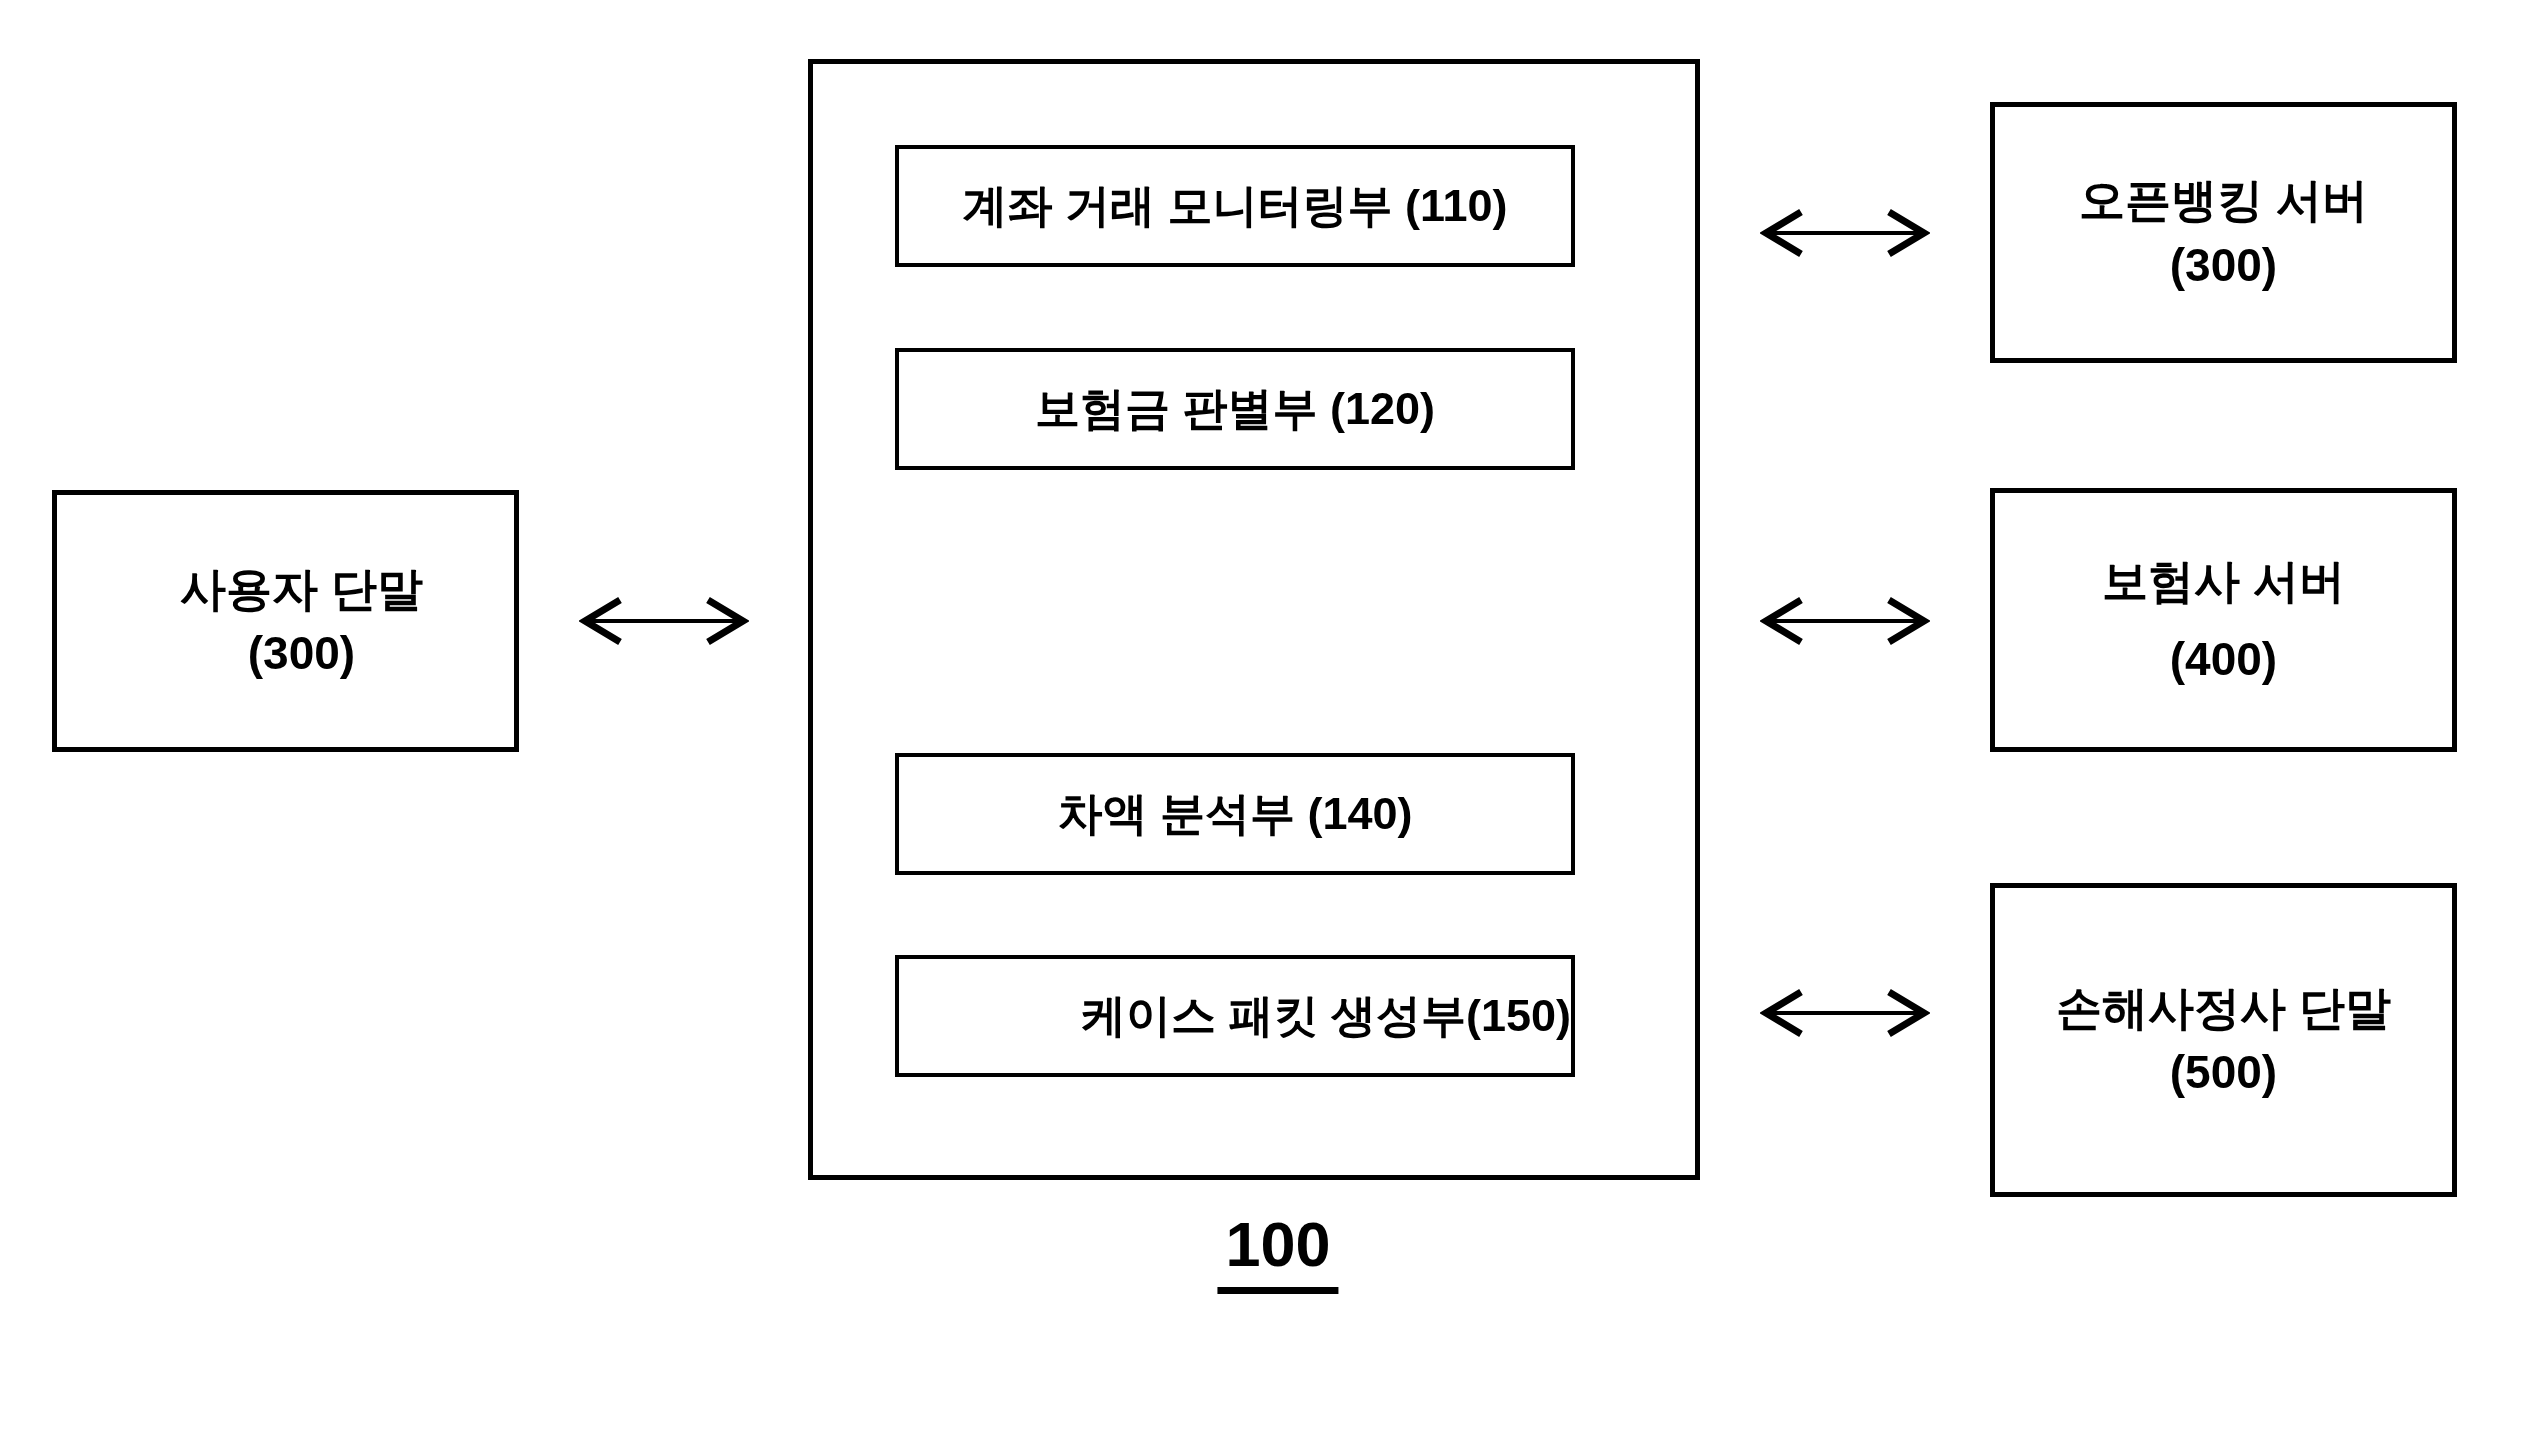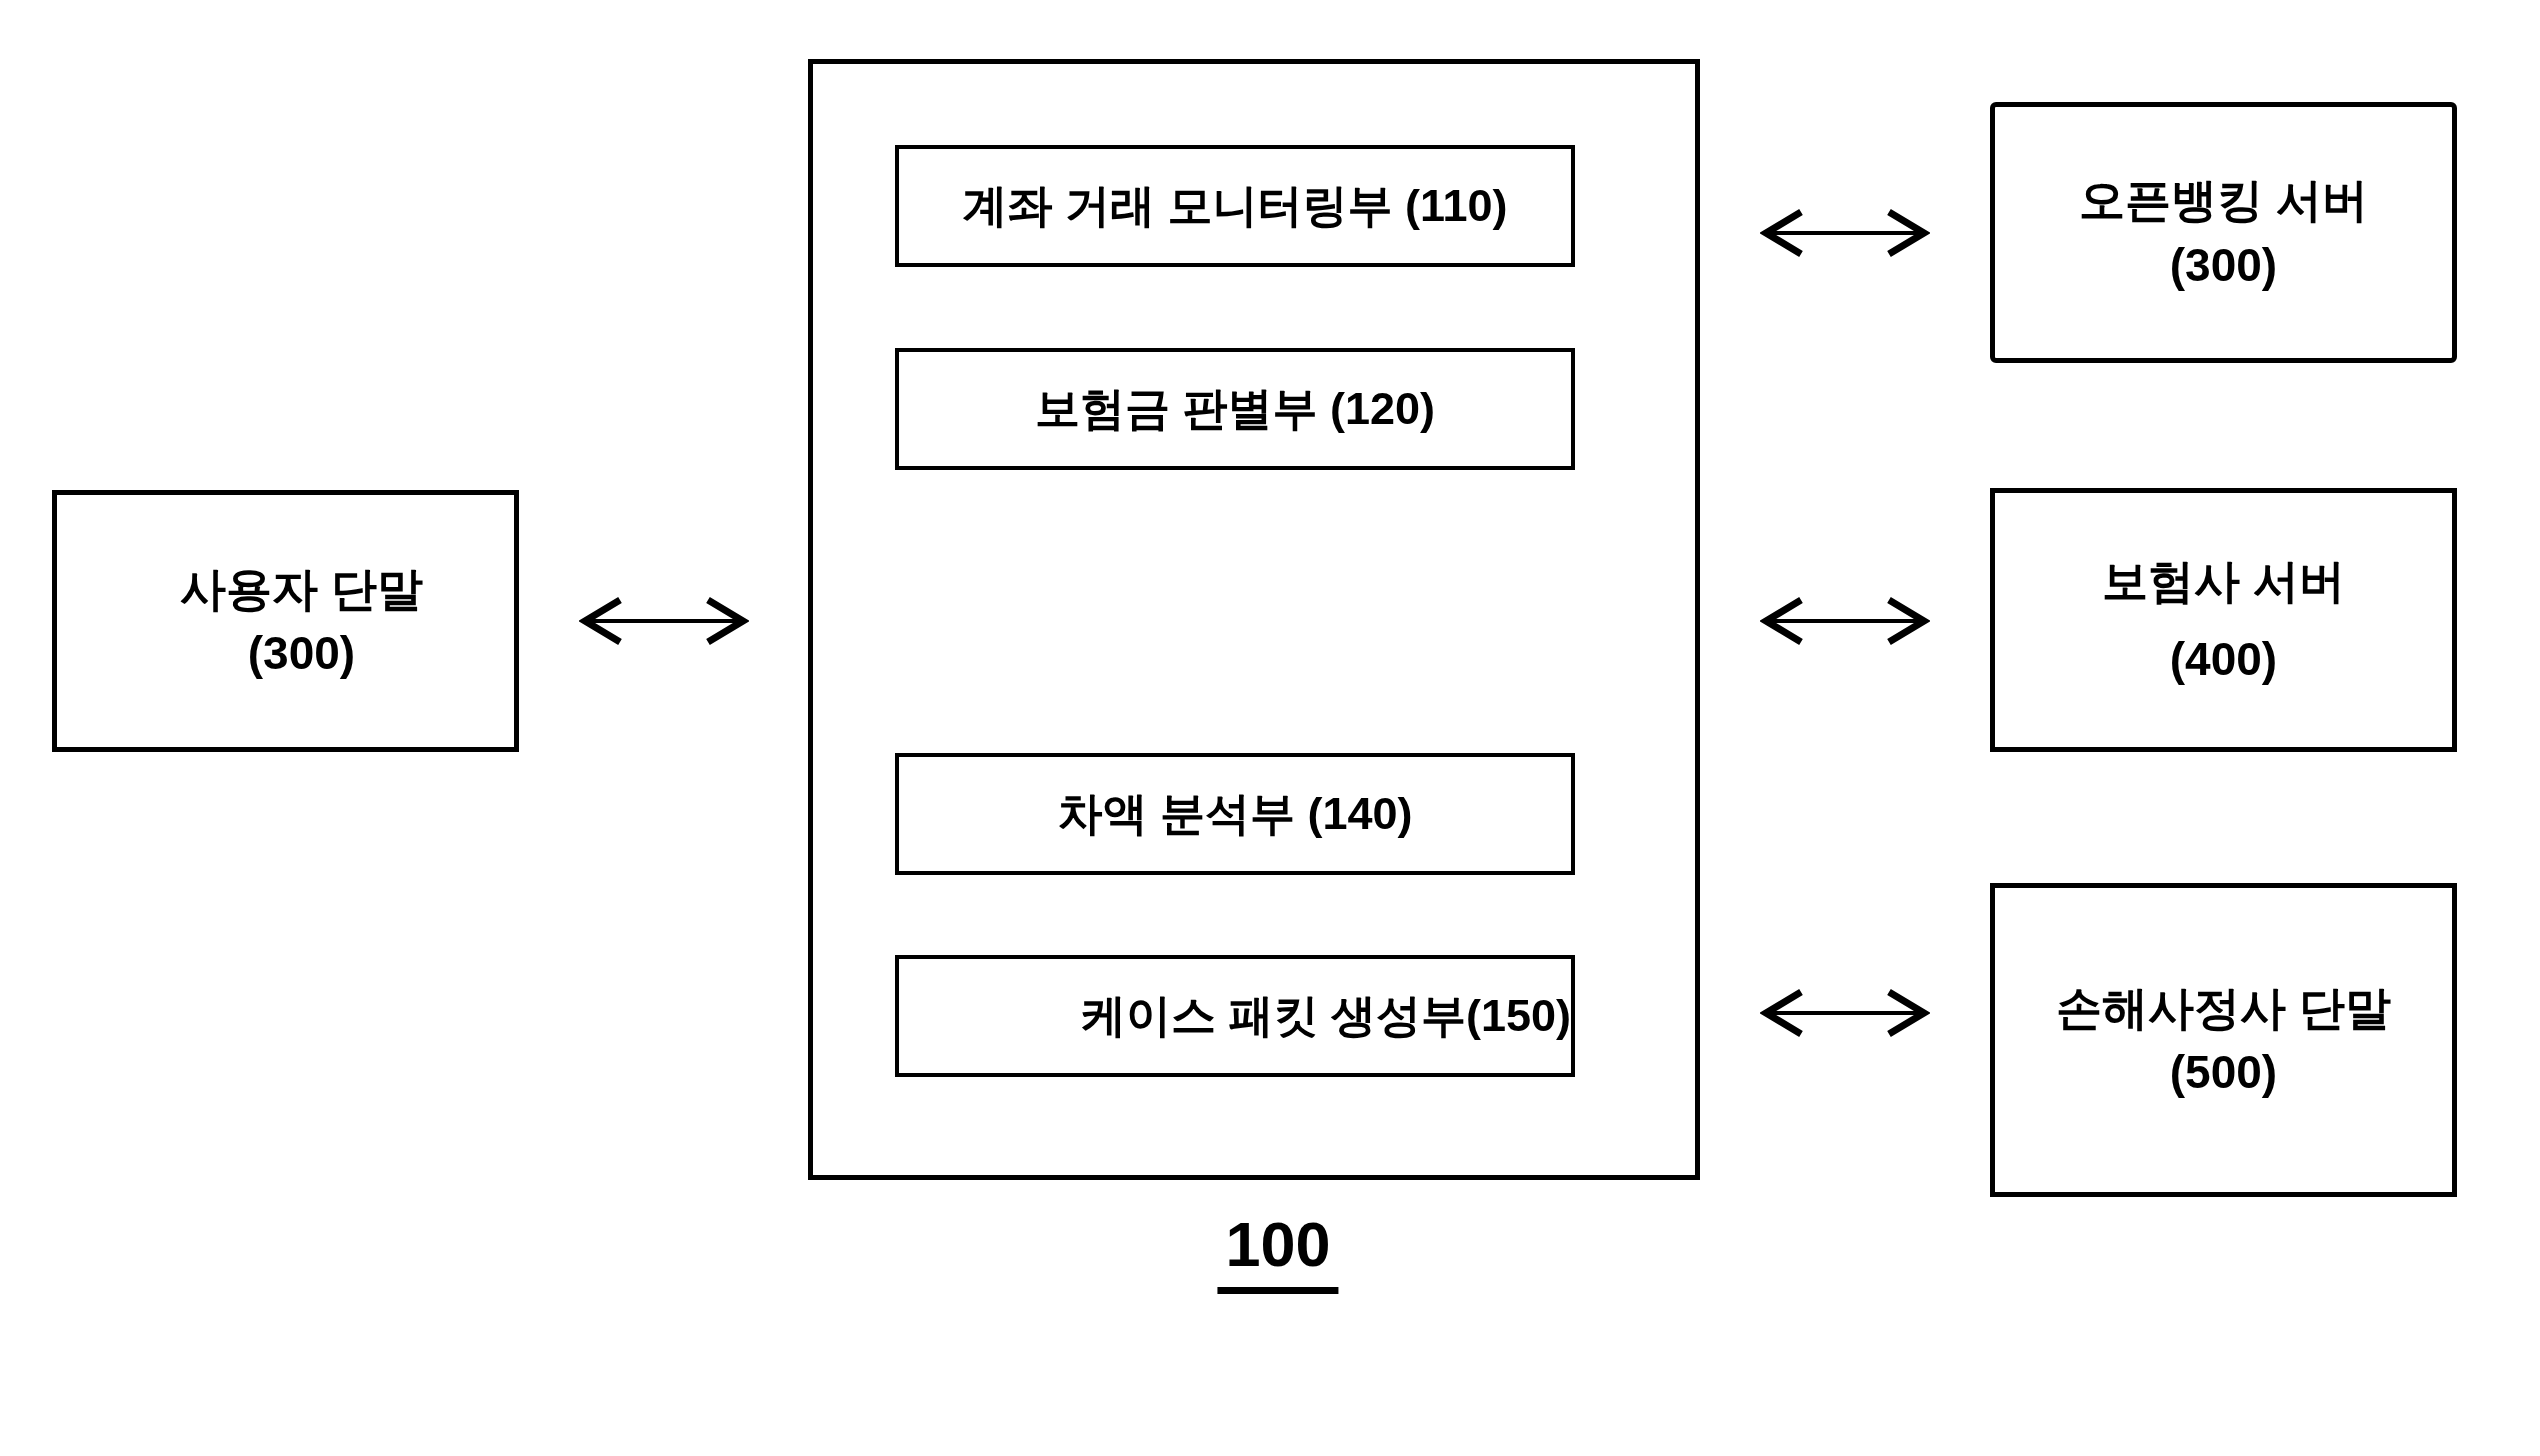--- a/index.html
+++ b/index.html
@@ -85,21 +85,21 @@
   <div class="module" style="top:348px;">
     <span>보험금 판별부 (120)</span>
   </div>
   <div class="module" style="top:753px;">
     <span>차액 분석부 (140)</span>
   </div>
   <div class="module" style="top:955px;justify-content:flex-end;">
     <span>케이스 패킷 생성부(150)</span>
   </div>
 
-  <div class="node" style="left:1990px; top:102px; width:467px; height:261px;border-radius:6px;">
+  <div class="node" style="left:1990px; top:102px; width:467px; height:261px;">
     <div>오픈뱅킹 서버</div>
     <div>(300)</div>
   </div>
   <div class="node" style="left:1990px; top:488px; width:467px; height:264px;gap:13px;">
     <div>보험사 서버</div>
     <div>(400)</div>
   </div>
   <div class="node" style="left:1990px; top:883px; width:467px; height:314px;">
     <div>손해사정사 단말</div>
     <div>(500)</div>

